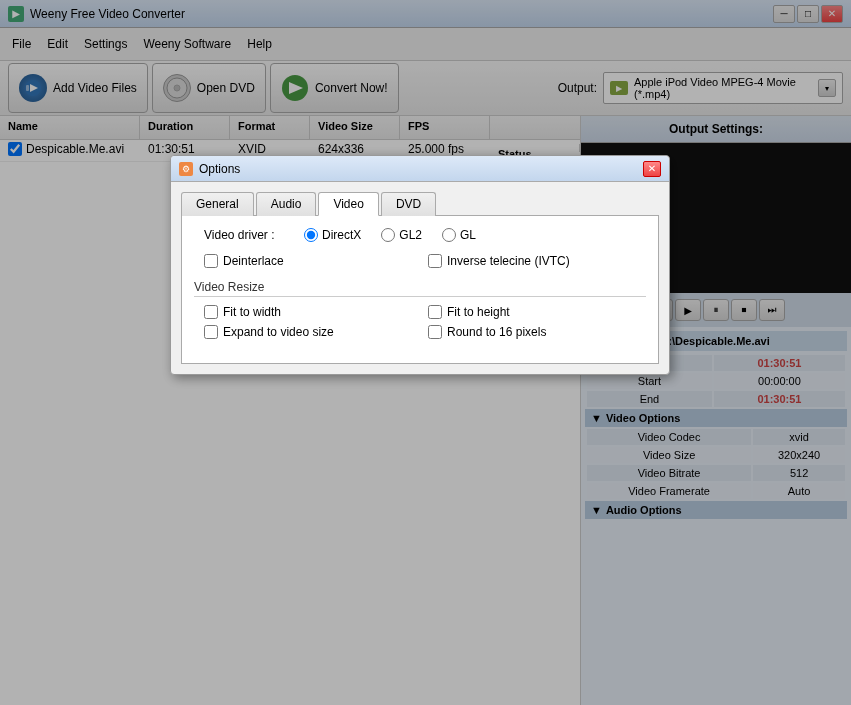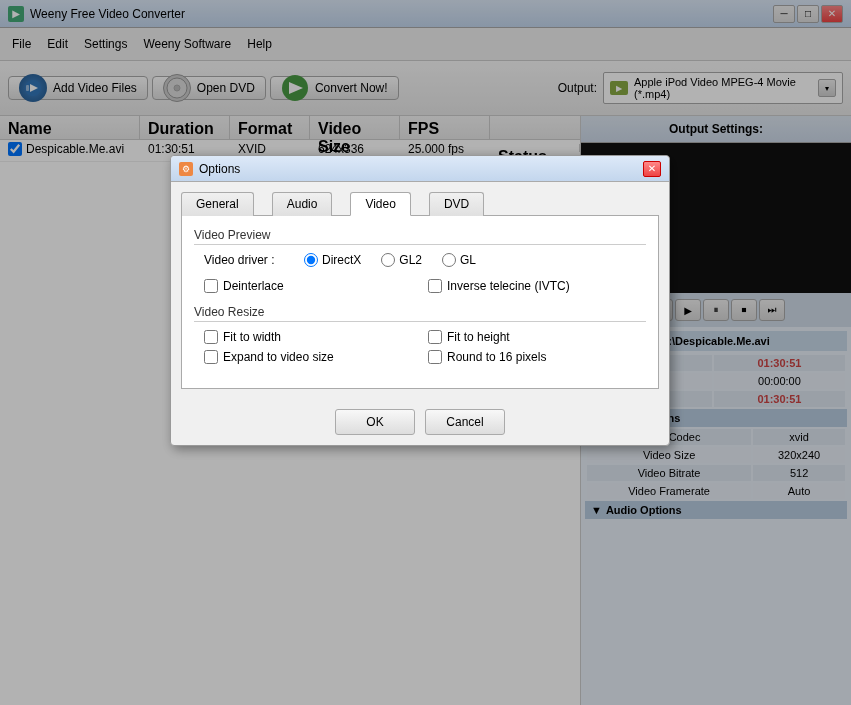--- a/index.html
+++ b/index.html
@@ -73,21 +73,21 @@
       border-bottom: 1px solid #ccc;
       gap: 4px;
     }
     .tool-btn {
       display: flex; align-items: center; gap: 6px;
       padding: 4px 10px;
       background: linear-gradient(to bottom, #fff, #e0e0e0);
       border: 1px solid #aaa;
       border-radius: 4px;
       cursor: pointer;
-      height: 24px;
+      height: 50px;
       font-size: 12px;
     }
     .tool-icon {
       width: 28px; height: 28px;
       border-radius: 50%;
       display: flex; align-items: center; justify-content: center;
       font-size: 14px;
     }
     .output-section {
       margin-left: auto;
@@ -142,21 +142,21 @@
     }
     .file-list-header {
       display: flex;
       background: linear-gradient(to bottom, #f5f5f5, #e8e8e8);
       border-bottom: 1px solid #ccc;
       height: 24px;
     }
     .file-list-col {
       padding: 4px 8px;
       border-right: 1px solid #ccc;
-      font-size: 16px;
+      font-size: 11px;
       font-weight: bold;
     }
     .col-name { width: 140px; }
     .col-duration { width: 90px; }
     .col-format { width: 80px; }
     .col-size { width: 90px; }
     .col-fps { width: 90px; }
     .col-status { flex: 1; margin-top: 28px; }
 
     .file-row {
@@ -295,21 +295,21 @@
       margin-bottom: 0;
     }
     .tab {
       padding: 4px 14px;
       border: 1px solid #aaa;
       border-bottom: none;
       background: linear-gradient(to bottom, #f0f0f0, #e0e0e0);
       cursor: pointer;
       font-size: 12px;
       border-radius: 3px 3px 0 0;
-      margin-right: 18px;
+      margin-right: 2px;
     }
     .tab.active {
       background: white;
       border-bottom: 1px solid white;
       z-index: 1;
       position: relative;
     }
     .tab-content {
       border: 1px solid #aaa;
       background: white;
@@ -544,21 +544,20 @@
 
       <div class="tabs">
         <div class="tab">General</div>
         <div class="tab">Audio</div>
         <div class="tab active">Video</div>
         <div class="tab">DVD</div>
       </div>
       <div class="tab-content">
 
         <div class="section-group">
-          <div class="section-label">Video Preview</div>
           <div class="field-row">
             <span class="field-label">Video driver :</span>
             <div class="radio-group">
               <label class="radio-item">
                 <input class="radio-input" type="radio" name="driver" checked="" style="">
                 <span>DirectX</span>
               </label>
               <label class="radio-item">
                 <input class="radio-input" type="radio" name="driver" style="">
                 <span>GL2</span>
@@ -602,18 +601,14 @@
             <label class="checkbox-item">
               <input class="checkbox-input" type="checkbox" style="">
               <span>Round to 16 pixels</span>
             </label>
           </div>
         </div>
 
       </div>
     </div>
 
-    <div class="modal-footer">
-      <button class="dialog-btn">OK</button>
-      <button class="dialog-btn">Cancel</button>
-    </div>
   </div>
 </div>
 
 </body></html>

